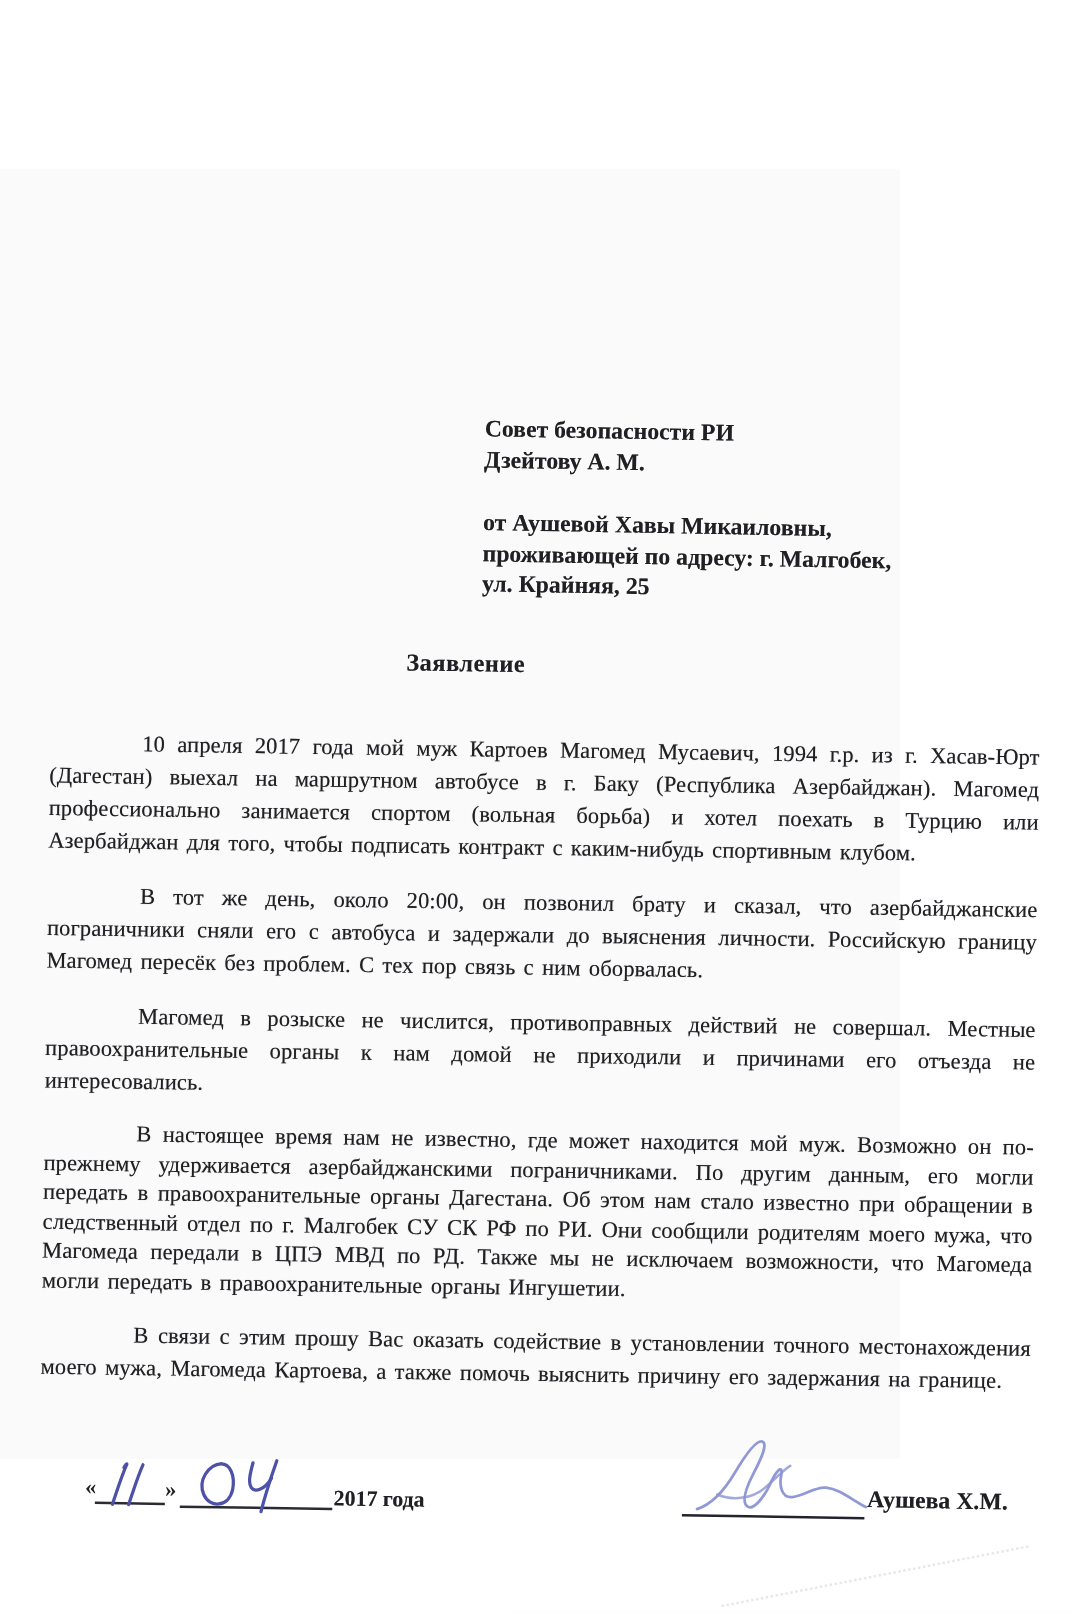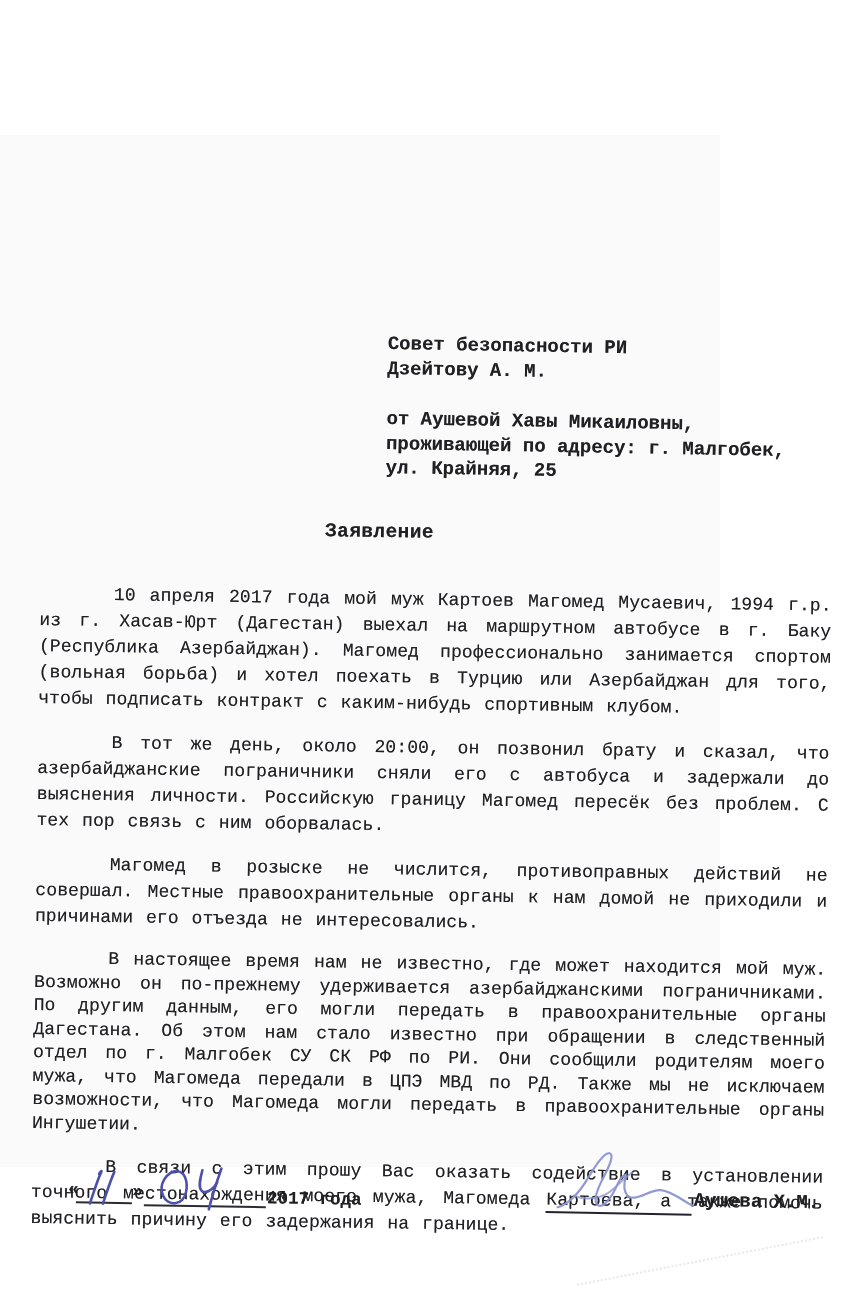--- a/index.html
+++ b/index.html
@@ -11,21 +11,20 @@
     overflow: hidden;
     font-family: "Liberation Serif", "DejaVu Serif", serif;
     color: #202024;
   }
   
   .scan-area {
     position: absolute;
     left: 0; top: 135px;
     width: 720px; height: 1032px;
     background: #fafafa;
-    font-family: Liberation Mono, monospace;
   }
   .tilt-block { position: absolute; }
 
   
   .address-block {
     left: 388px; top: 197px;
     width: 420px;
     font-size: 19px;
     font-weight: bold;
     line-height: 24.5px;

